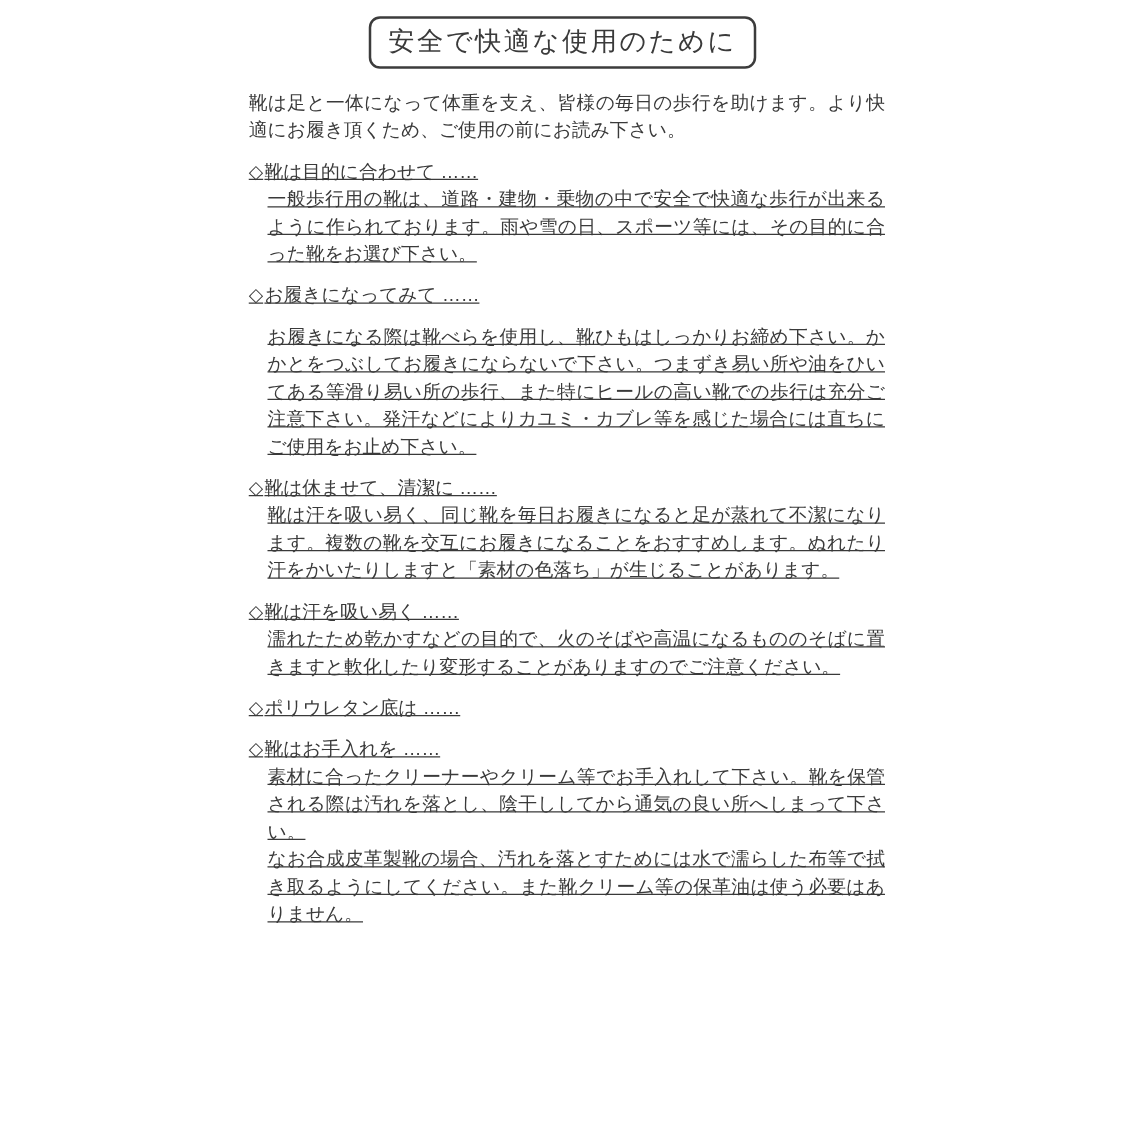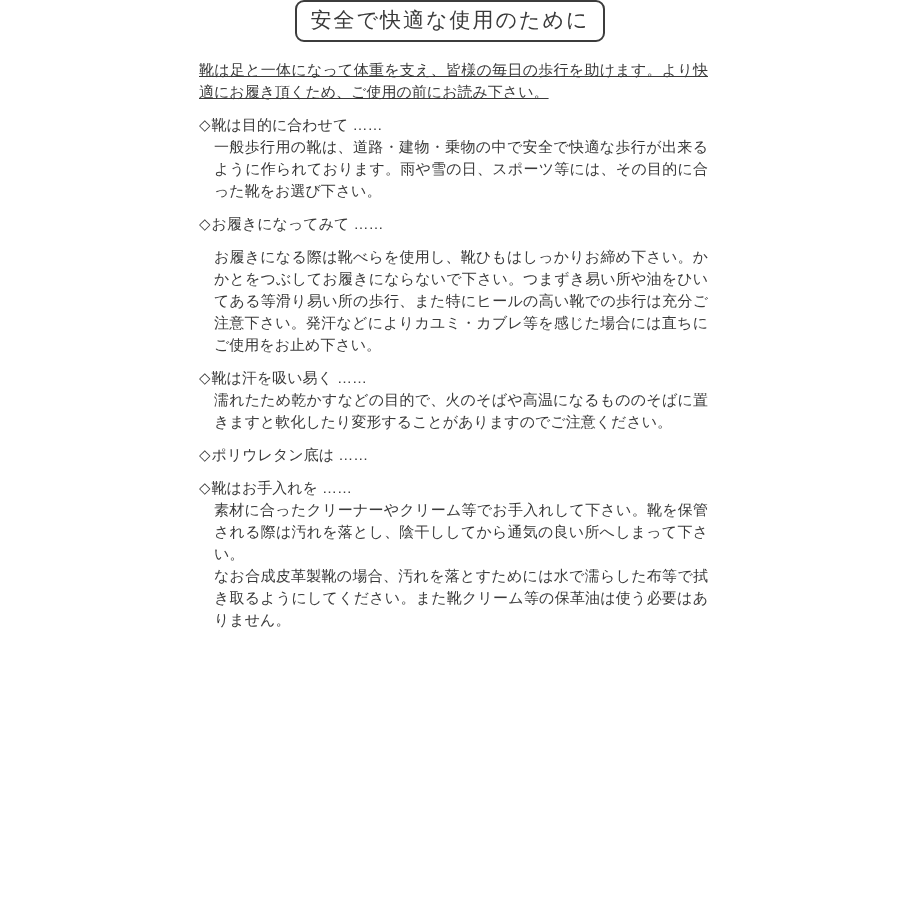--- a/index.html
+++ b/index.html
@@ -11,44 +11,45 @@
     position: relative;
     width: 900px;
     height: 900px;
     background: #ffffff;
     color: #3a3a3a;
     font-family: "Liberation Sans", "DejaVu Sans", sans-serif;
     overflow: hidden;
   }
   .title-wrap {
     text-align: center;
+    padding-top: 13px;
   }
   .title-box {
     display: inline-block;
     border: 2px solid #3c3c3c;
     border-radius: 9px;
     padding: 4px 14px 6px 14px;
     font-size: 21px;
     letter-spacing: 2px;
     font-weight: 500;
   }
   .content {
     width: 509px;
     margin-left: 199px;
     margin-top: 17px;
     font-size: 15px;
     line-height: 22px;
   }
   .intro {
     margin: 0;
     text-align: justify;
-    text-decoration: underline;
   }
   .section {
     margin-top: 11px;
+    text-decoration: underline;
   }
   .sec-head {
     margin: 0;
     white-space: nowrap;
   }
   .sec-head .marker {
     margin-right: 1px;
   }
   .sec-body {
     margin: 0 0 0 15px;
@@ -74,20 +75,24 @@
     </div>
 
     <div class="section">
       <p class="sec-head"><span class="marker">◇</span><span>お履きになってみて ……</span></p>
     </div>
 
     <div class="section">
       <p class="sec-body">お履きになる際は靴べらを使用し、靴ひもはしっかりお締め下さい。かかとをつぶしてお履きにならないで下さい。つまずき易い所や油をひいてある等滑り易い所の歩行、また特にヒールの高い靴での歩行は充分ご注意下さい。発汗などによりカユミ・カブレ等を感じた場合には直ちにご使用をお止め下さい。</p>
     </div>
 
+    <div class="section">
+      <p class="sec-head"><span class="marker">◇</span><span>靴は休ませて、清潔に ……</span></p>
+      <p class="sec-body">靴は汗を吸い易く、同じ靴を毎日お履きになると足が蒸れて不潔になります。複数の靴を交互にお履きになることをおすすめします。ぬれたり汗をかいたりしますと「素材の色落ち」が生じることがあります。</p>
+    </div>
 
     <div class="section">
       <p class="sec-head"><span class="marker">◇</span><span>靴は汗を吸い易く ……</span></p>
       <p class="sec-body">濡れたため乾かすなどの目的で、火のそばや高温になるもののそばに置きますと軟化したり変形することがありますのでご注意ください。</p>
     </div>
 
     <div class="section">
       <p class="sec-head"><span class="marker">◇</span><span>ポリウレタン底は ……</span></p>
     </div>
 

